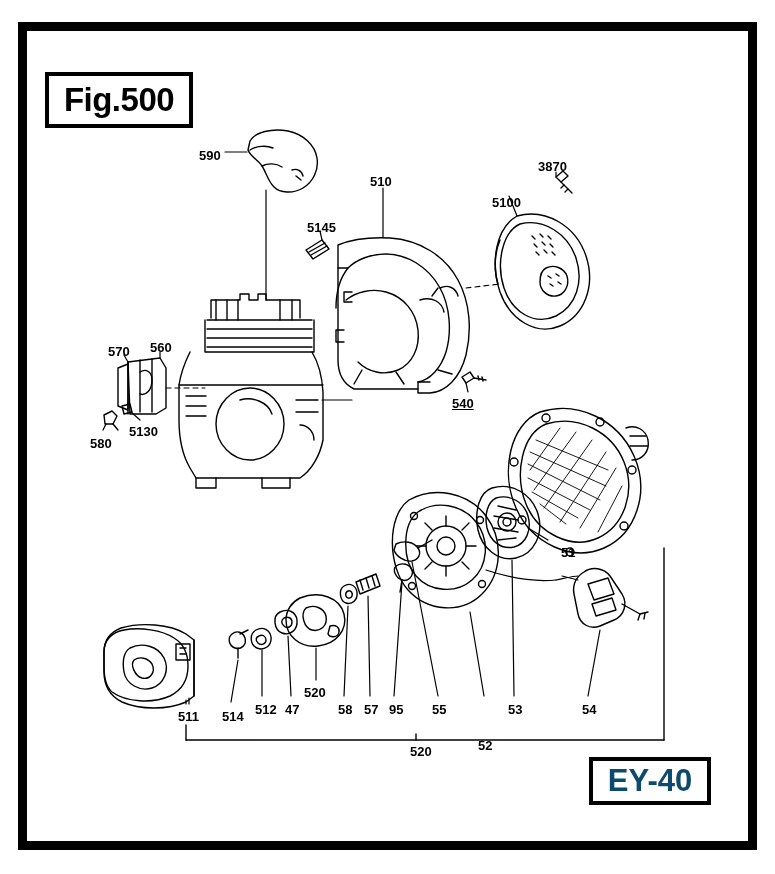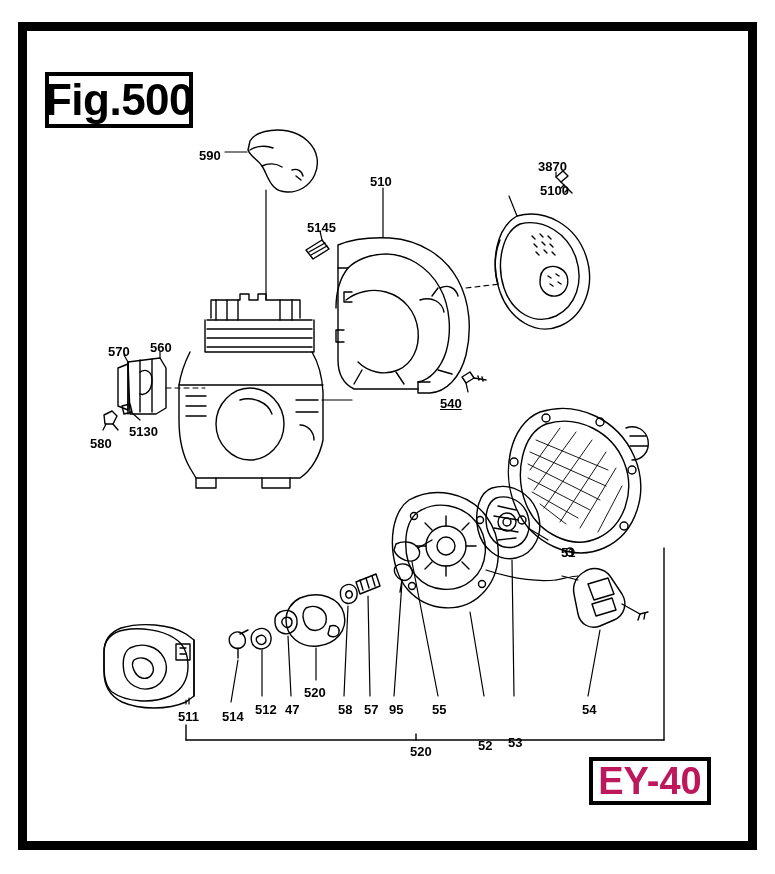--- a/index.html
+++ b/index.html
@@ -38,44 +38,44 @@
     width: 148px;
     height: 56px;
     border: 4px solid #000000;
     box-sizing: border-box;
     background: #ffffff;
     display: flex;
     align-items: center;
     justify-content: center;
   }
   .fig-box span {
-    font-size: 44px;
+    font-size: 33px;
     font-weight: bold;
     letter-spacing: -0.5px;
     color: #000000;
     font-family: "Liberation Sans", sans-serif;
   }
   
   .model-box {
     position: absolute;
     left: 589px;
     top: 757px;
     width: 122px;
     height: 48px;
     border: 4px solid #000000;
     box-sizing: border-box;
     background: #ffffff;
     display: flex;
     align-items: center;
     justify-content: center;
   }
   .model-box span {
-    font-size: 38px;
+    font-size: 31px;
     font-weight: bold;
-    color: #be185d;
+    color: #0c4a6e;
     font-family: "Liberation Sans", sans-serif;
   }
   
   .callout {
     position: absolute;
     font-size: 13px;
     font-weight: bold;
     color: #000000;
     font-family: "Liberation Sans", sans-serif;
     white-space: nowrap;
@@ -401,36 +401,36 @@
         <path d="M186,740 L664,740"></path>
         <path d="M664,740 L664,548"></path>
         <path d="M416,740 L416,734"></path>
       </g>
 
     </g>
   </svg>
 
   <div class="callout" style="left:199px; top:149px;">590</div>
   <div class="callout" style="left:370px; top:175px;">510</div>
-  <div class="callout" style="left:492px; top:184px;margin-left:48px;">5100</div>
+  <div class="callout" style="left:492px; top:196px;">5100</div>
   <div class="callout" style="left:538px; top:160px;">3870</div>
   <div class="callout" style="left:307px; top:221px;">5145</div>
   <div class="callout" style="left:108px; top:345px;">570</div>
   <div class="callout" style="left:150px; top:341px;">560</div>
-  <div class="callout" style="left:440px; top:397px;text-decoration:underline;">540</div>
+  <div class="callout" style="left:452px; top:397px;text-decoration:underline;">540</div>
   <div class="callout" style="left:129px; top:425px;">5130</div>
   <div class="callout" style="left:90px;  top:437px;">580</div>
   <div class="callout" style="left:541px; top:546px;padding-left:20px;">51</div>
   <div class="callout" style="left:304px; top:686px;">520</div>
   <div class="callout" style="left:178px; top:710px;">511</div>
   <div class="callout" style="left:222px; top:710px;">514</div>
   <div class="callout" style="left:255px; top:703px;">512</div>
   <div class="callout" style="left:285px; top:703px;">47</div>
   <div class="callout" style="left:338px; top:703px;">58</div>
   <div class="callout" style="left:364px; top:703px;">57</div>
   <div class="callout" style="left:389px; top:703px;">95</div>
   <div class="callout" style="left:432px; top:703px;">55</div>
   <div class="callout" style="left:478px; top:703px;margin-top:36px;">52</div>
-  <div class="callout" style="left:508px; top:736px;">53</div>
+  <div class="callout" style="left:508px; top:703px;">53</div>
   <div class="callout" style="left:582px; top:703px;">54</div>
   <div class="callout" style="left:410px; top:745px;">520</div>
 
 </div>
 
 </body></html>

